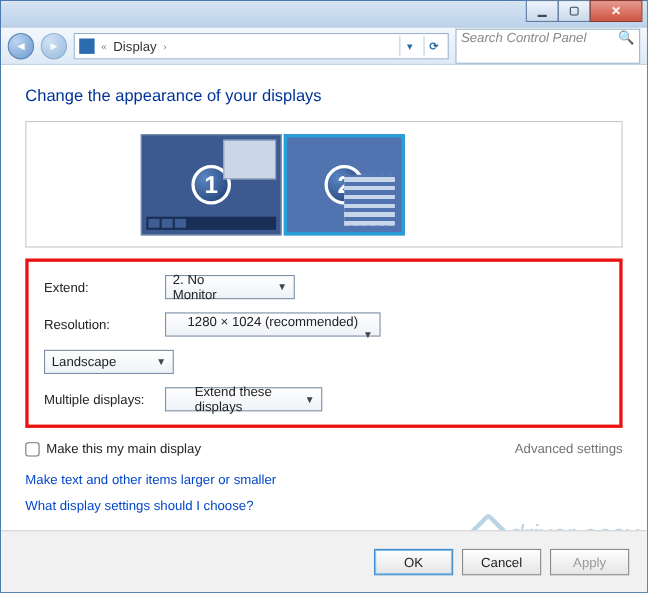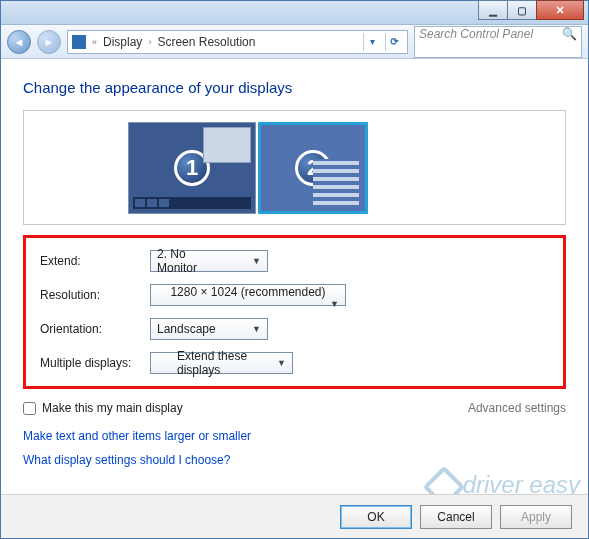--- a/index.html
+++ b/index.html
@@ -53,21 +53,21 @@
 .combo.w1{width:118px;gap:36px;} .combo.w2{width:196px;flex-direction:column;} .combo.w3{width:118px;} .combo.w4{width:143px;padding-left:26px;}
 
 .checkrow { display:flex; align-items:center; margin-top:12px; font-size:12px; color:#222;}
 .checkrow input{ margin-right:6px; width:13px; height:13px;}
 .advlink { margin-left:auto; color:#737373; font-size:12px;}
 
 .linkblock { margin-top:14px;}
 .linkblock a { display:block; color:#0046cc; font-size:12px; margin-bottom:10px; text-decoration:none;}
 
 
-.footer { position:absolute; bottom:0; left:0; right:0; height:44px; background:#f1f1f1; border-top:1px solid #d4d4d4; display:flex; align-items:center; justify-content:flex-end; padding:0 16px; gap:8px;}
+.footer { position:absolute; bottom:0; left:0; right:0; height:56px; background:#f1f1f1; border-top:1px solid #d4d4d4; display:flex; align-items:center; justify-content:flex-end; padding:0 16px; gap:8px;}
 .btn { min-width:72px; height:24px; border:1px solid #8a8a8a; background:linear-gradient(to bottom,#fefefe,#e5e5e5); font-size:12px; display:flex; align-items:center; justify-content:center; color:#222;}
 .btn.disabled{ color:#9a9a9a;}
 .btn.primary{ border:1px solid #3e8ac8; box-shadow:0 0 0 1px #7ec0f0 inset;}
 
 
 .watermark { position:absolute; right:8px; bottom:36px; font-size:24px; color:#b9d4e4; font-style:italic; pointer-events:none;}
 .watermark2 { position:absolute; right:8px; bottom:16px; font-size:12px; color:#cddfea; pointer-events:none;}
 .watermark .dot{ display:inline-block; width:30px; height:30px; border:4px solid #b9d4e4; border-radius:4px; transform:rotate(45deg); vertical-align:middle; margin-right:4px;}
 </style>
 </head>
@@ -84,21 +84,20 @@
   </div>
 
   <div class="toolbar">
     <div class="navcircle">◄</div>
     <div class="navcircle" style="opacity:.6">►</div>
     <div class="addressbox">
       <span class="icon"></span>
       <span class="chev">«</span>
       <span>Display</span>
       <span class="chev">›</span>
-      <span>Screen Resolution</span>
       <div class="addrtail">
         <div class="addrbtn">▾</div>
         <div class="addrbtn" style="color:#2b6cb0;font-weight:bold">⟳</div>
       </div>
     </div>
     <div class="searchbox">
       <span>Search Control Panel</span>
       <span class="mag">🔍</span>
     </div>
   </div>
@@ -133,21 +132,20 @@
         </div>
       </div>
       <div class="settings-row">
         <span class="label">Resolution:</span>
         <div class="combo w2">
           <span>1280 × 1024 (recommended)</span>
           <span class="arrow">▼</span>
         </div>
       </div>
       <div class="settings-row">
-        <span class="label">Orientation:</span>
         <div class="combo w3">
           <span>Landscape</span>
           <span class="arrow">▼</span>
         </div>
       </div>
       <div class="settings-row">
         <span class="label">Multiple displays:</span>
         <div class="combo w4">
           <span>Extend these displays</span>
           <span class="arrow">▼</span>

